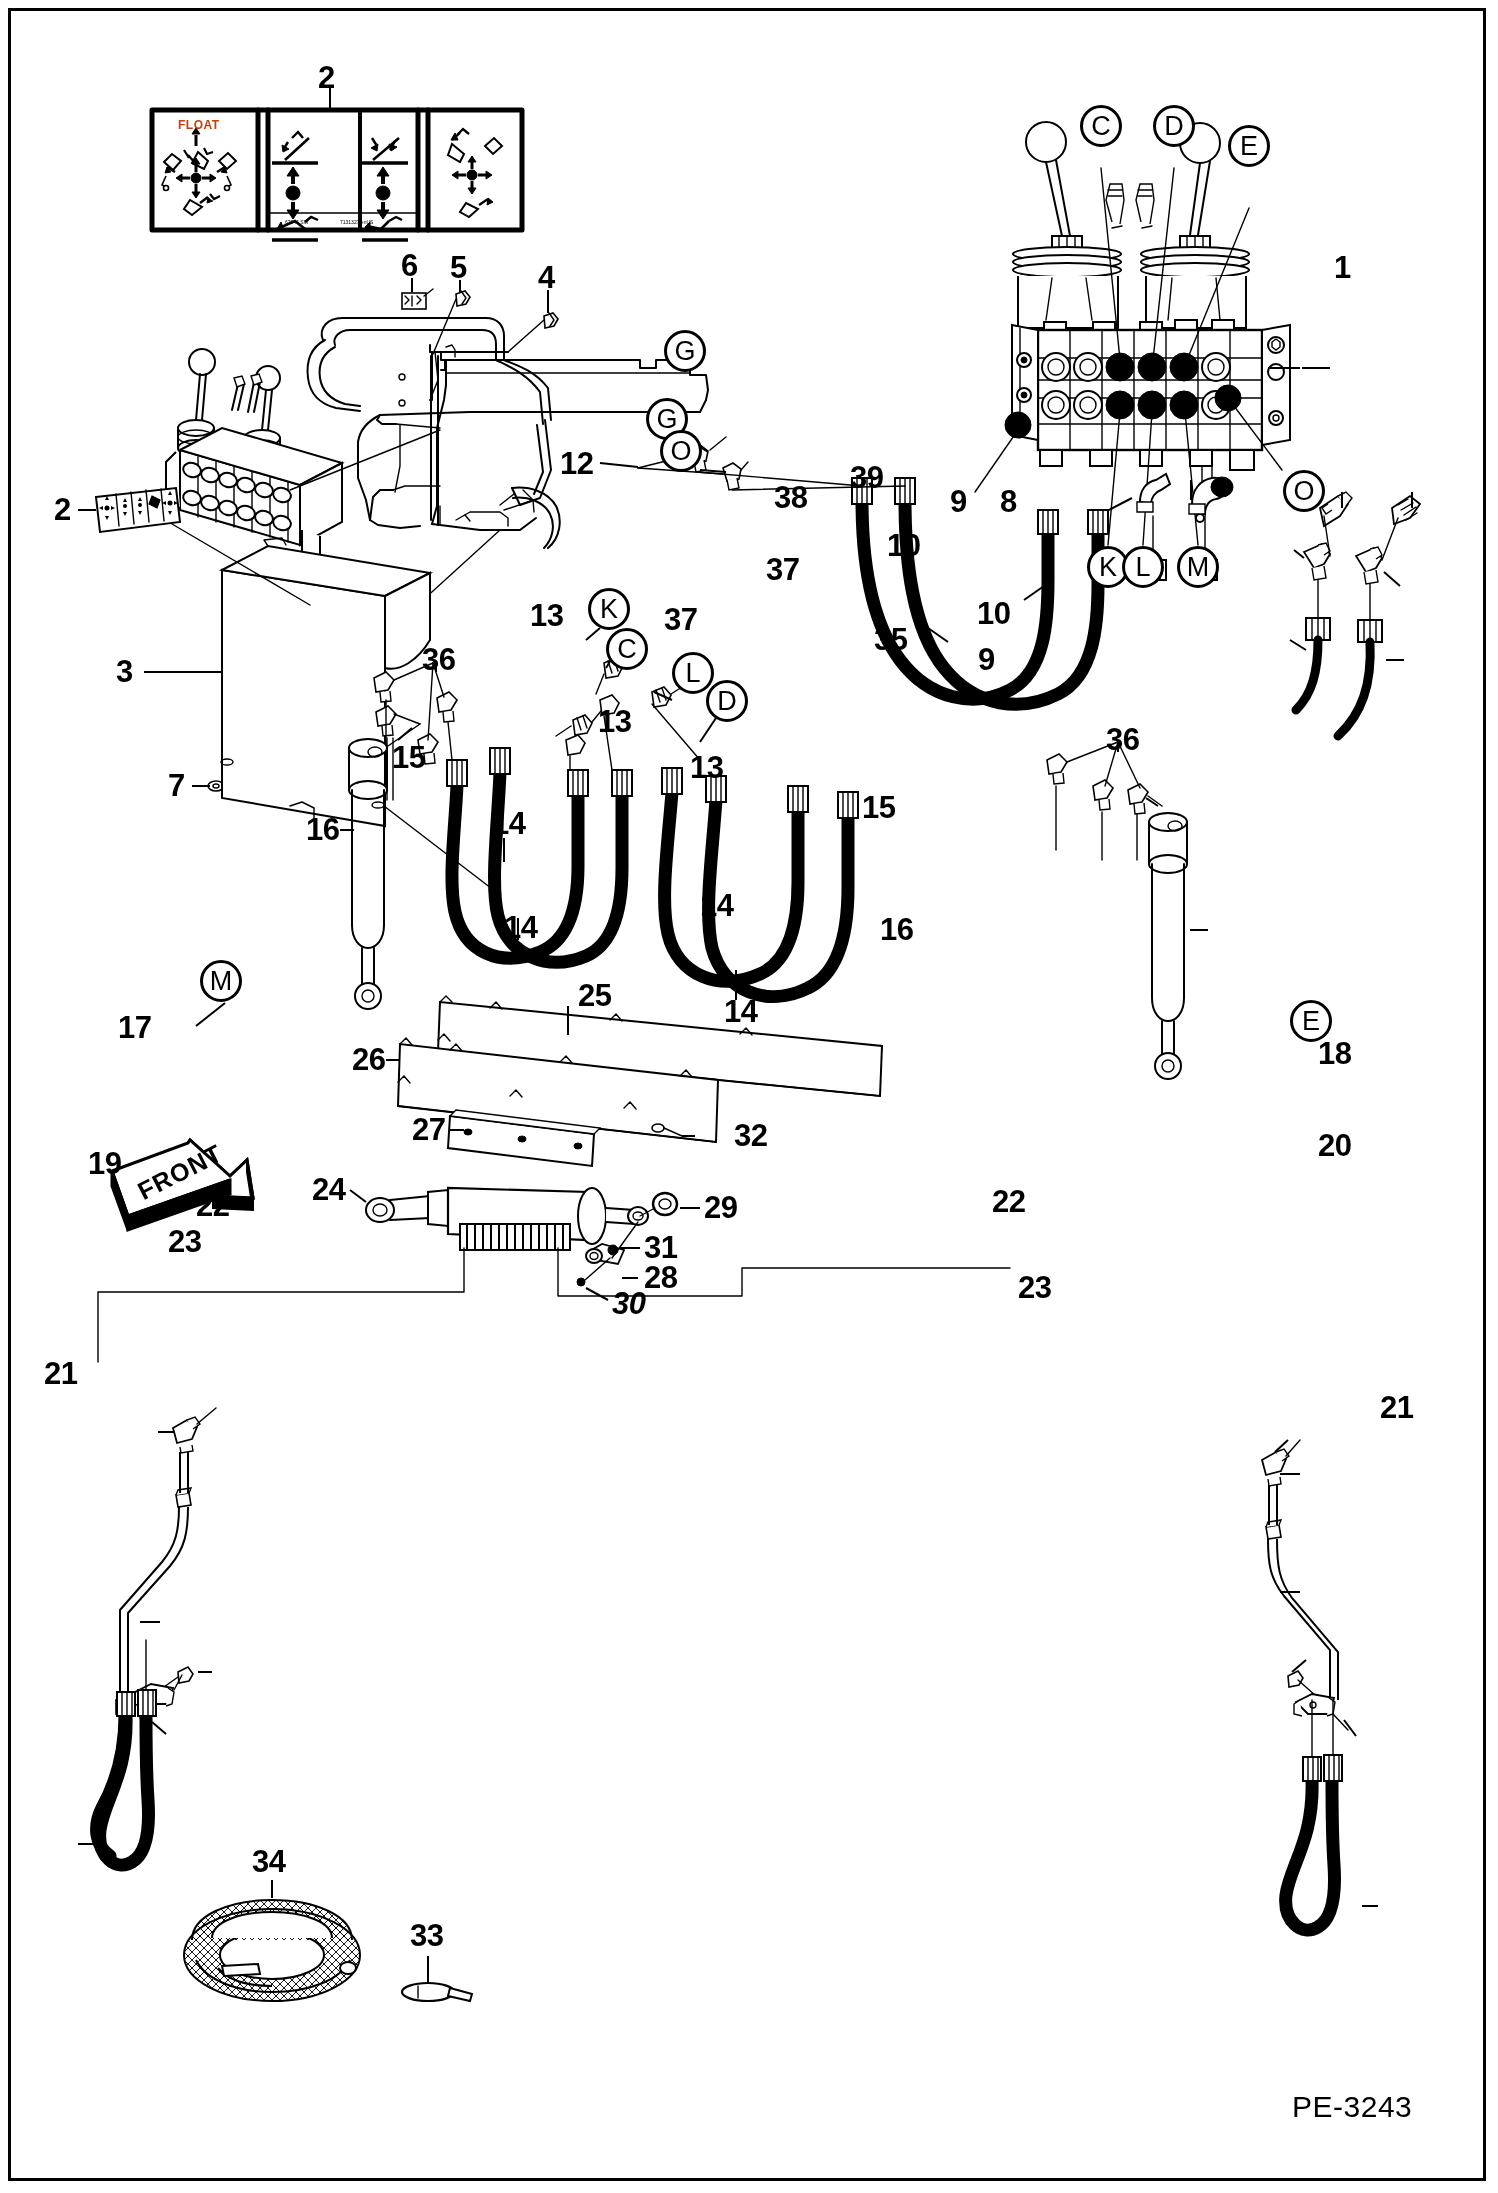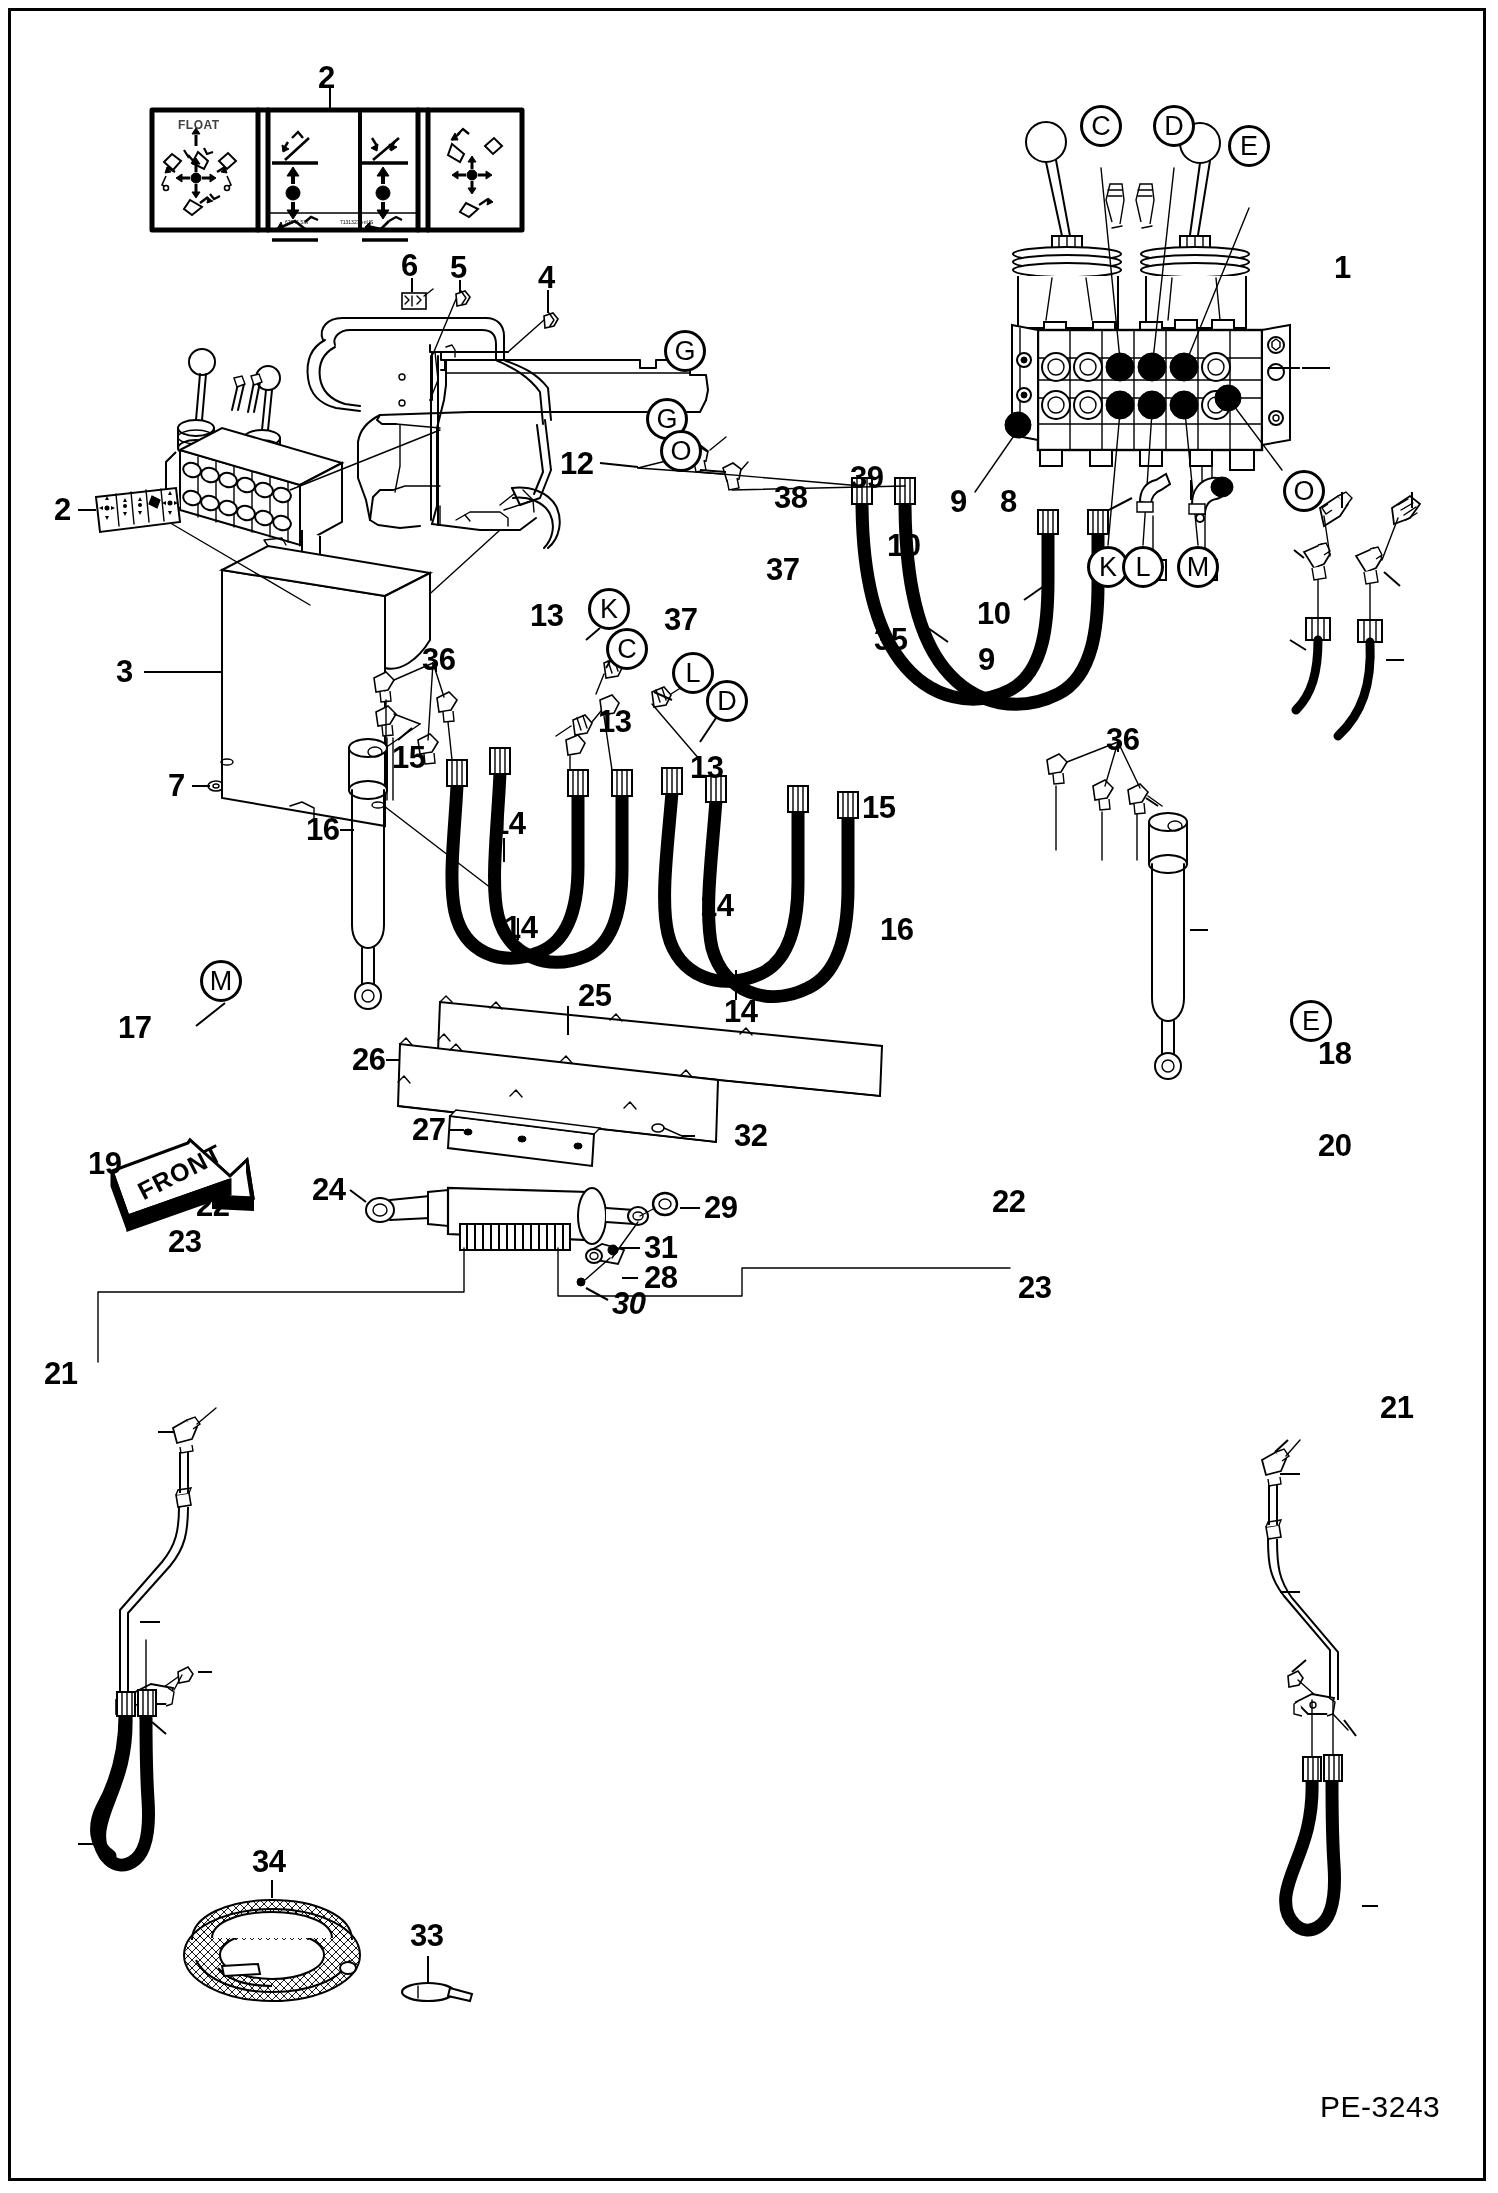--- a/index.html
+++ b/index.html
@@ -55,21 +55,21 @@
   .hoseThin{fill:none;stroke:#000;stroke-width:9;stroke-linecap:round;stroke-linejoin:round;}
   .tube{fill:none;stroke:#000;stroke-width:2;}
   .fillk{fill:#000;stroke:#000;stroke-width:1;}
   .fillw{fill:#fff;stroke:#000;stroke-width:2;}
   .fillwt{fill:#fff;stroke:#000;stroke-width:1.4;}
   .decalTxt{
     position:absolute;
     font-family:"Liberation Sans",sans-serif;
     font-weight:bold;
     font-size:12px;
-    color:#404040;
+    color:#c2410c;
     letter-spacing:0.5px;
   }
   .smallprint{
     position:absolute;
     font-family:"Liberation Sans",sans-serif;
     font-size:5px;
     color:#000;
     white-space:nowrap;
   }
   .frontTxt{
@@ -1045,21 +1045,21 @@
     </g>
 
   </svg>
 
   <div class="decalTxt" style="left:178px;top:118px;">FLOAT</div>
   <div class="smallprint" style="left:285px;top:219px;">67044 SW</div>
   <div class="smallprint" style="left:340px;top:219px;">7131327 enUS</div>
 
   <div class="frontTxt" style="left:133px;top:1180px;">FRONT</div>
 
-  <div class="docref" style="left:1320px;top:2090px;text-align:center;">PE-3243</div>
+  <div class="docref" style="left:1292px;top:2090px;text-align:center;">PE-3243</div>
 
   <div class="cnum" style="left:318px;top:62px;">2</div>
   <div class="cnum" style="left:401px;top:250px;">6</div>
   <div class="cnum" style="left:450px;top:252px;">5</div>
   <div class="cnum" style="left:538px;top:262px;">4</div>
   <div class="cnum" style="left:1334px;top:252px;">1</div>
   <div class="cnum" style="left:54px;top:494px;">2</div>
   <div class="cnum" style="left:116px;top:656px;">3</div>
   <div class="cnum" style="left:168px;top:770px;">7</div>
   <div class="cnum" style="left:560px;top:448px;">12</div>

